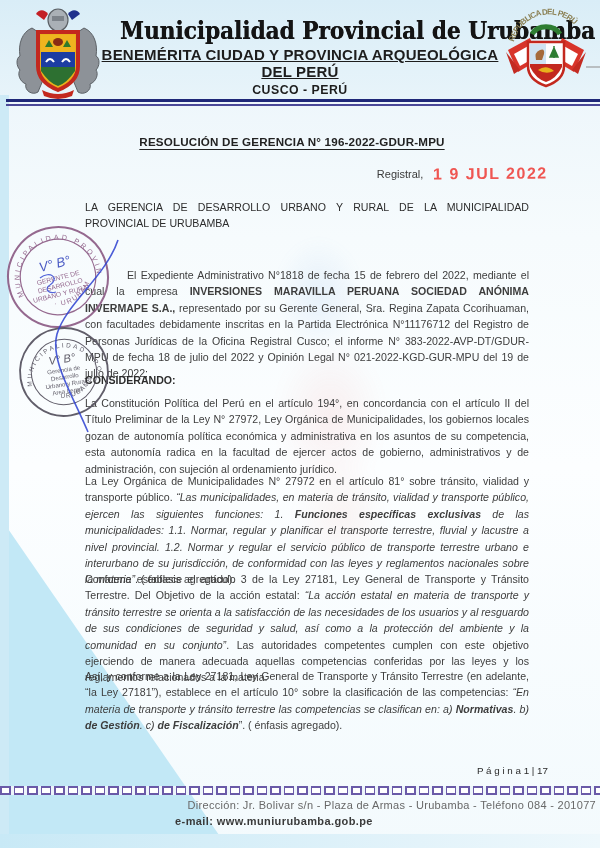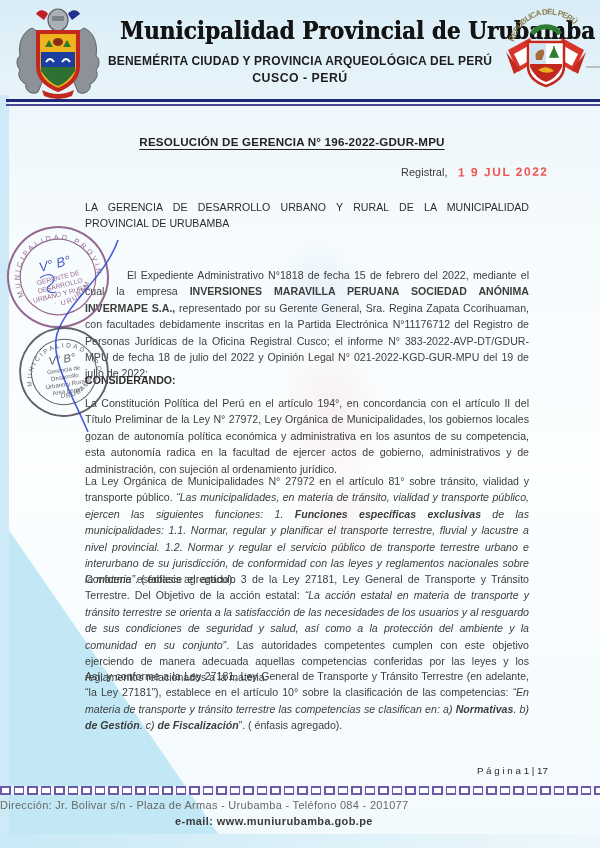--- a/index.html
+++ b/index.html
@@ -19,33 +19,33 @@
       radial-gradient(80px 110px at 50% 55%, rgba(235,120,120,.22), transparent 70%),
       radial-gradient(70px 80px at 55% 85%, rgba(235,140,120,.18), transparent 70%);}
   .scan-dash{position:absolute;right:0;top:66px;width:14px;height:2px;background:#b9bfc2;}
 
   
   .crest-left{position:absolute;left:14px;top:6px;width:88px;height:96px;}
   .crest-right{position:absolute;left:496px;top:8px;width:100px;height:100px;}
   .masthead{position:absolute;left:100px;top:16px;width:400px;text-align:center;}
   .masthead-title{font-family:"DejaVu Serif",serif;font-weight:bold;font-size:24px;color:#141414;
     white-space:nowrap;transform:scaleX(.9);transform-origin:50% 50%;text-shadow:.4px 0 0 #141414;}
-  .masthead-sub1{margin-top:9px;font-size:12px;font-weight:bold;color:#1d1d1d;letter-spacing:.2px;}
+  .masthead-sub1{margin-top:1px;font-size:15px;font-weight:bold;color:#1d1d1d;letter-spacing:.2px;text-decoration:underline;}
   .masthead-sub2{margin-top:3px;font-size:12.3px;font-weight:bold;color:#1d1d1d;letter-spacing:.5px;}
   .rule{position:absolute;left:6px;right:0;top:99px;}
   .rule .r1{height:3px;background:#1f2878;}
   .rule .r2{height:1.5px;background:transparent;}
   .rule .r3{height:2px;background:#4a4898;}
 
   
   .res-title{position:absolute;left:0;width:584px;top:135px;text-align:center;font-size:11.6px;font-weight:bold;color:#222;
     text-decoration:underline;text-underline-offset:3px;letter-spacing:.2px;}
   .date-row{position:absolute;top:165px;right:52px;display:flex;align-items:center;gap:10px;}
   .date-place{font-size:11px;color:#3a3a3a;}
-  .date-stamp{font-family:"Liberation Sans",sans-serif;font-weight:bold;font-size:12px;color:#ef4540;
+  .date-stamp{font-family:"Liberation Sans",sans-serif;font-weight:bold;font-size:16px;color:#ef4540;
     letter-spacing:1.5px;opacity:.9;transform:rotate(-.5deg);}
   .content{position:absolute;left:85px;width:444px;font-size:10.6px;line-height:16.4px;text-align:justify;color:#3d3d3d;}
   .addressee{top:199px;font-weight:normal;color:#2c2c2c;}
   .h-vistos{top:243px;font-weight:bold;color:#2c2c2c;}
   .p-vistos{top:267px;text-indent:42px;}
   .h-consid{top:372px;font-weight:bold;color:#2c2c2c;}
   .p-c1{top:395px;}
   .p-c2{top:473px;}
   .p-c3{top:571px;}
   .p-c4{top:668px;}
@@ -57,21 +57,21 @@
   .stamp1{position:absolute;left:5px;top:224px;width:106px;height:106px;transform:rotate(-14deg);opacity:.92;}
   .stamp2{position:absolute;left:17px;top:325px;width:94px;height:94px;transform:rotate(-9deg);opacity:.92;}
   .pen{position:absolute;left:0;top:218px;width:210px;height:240px;}
 
   
   .page-label{position:absolute;top:765px;right:52px;font-size:9.8px;color:#2a2a2a;}
   .chain{position:absolute;left:0;right:0;top:786px;height:9px;
     background-image:
       repeating-linear-gradient(90deg,#6a5aa8 0 1.8px,rgba(0,0,0,0) 1.8px 9px,#6a5aa8 9px 10.8px,#edf5fa 10.8px 13.5px),
       linear-gradient(180deg,#6a5aa8 0 1.8px,#ffffff 1.8px 7.2px,#6a5aa8 7.2px 9px);}
-  .footer-address{position:absolute;top:799px;left:0;width:596px;text-align:left;font-size:11px;color:#686868;letter-spacing:.3px;}
+  .footer-address{position:absolute;top:799px;left:0;width:596px;text-align:right;font-size:11px;color:#686868;letter-spacing:.3px;}
   .footer-email{position:absolute;top:815px;left:0;width:548px;text-align:center;font-size:11px;font-weight:bold;color:#3a3a3a;letter-spacing:.4px;}
 </style>
 </head>
 <body>
 
 <div class="page">
 
   <div class="header-band"></div>
   <div class="cyan-band"></div>
   <div class="cyan-left"></div>

